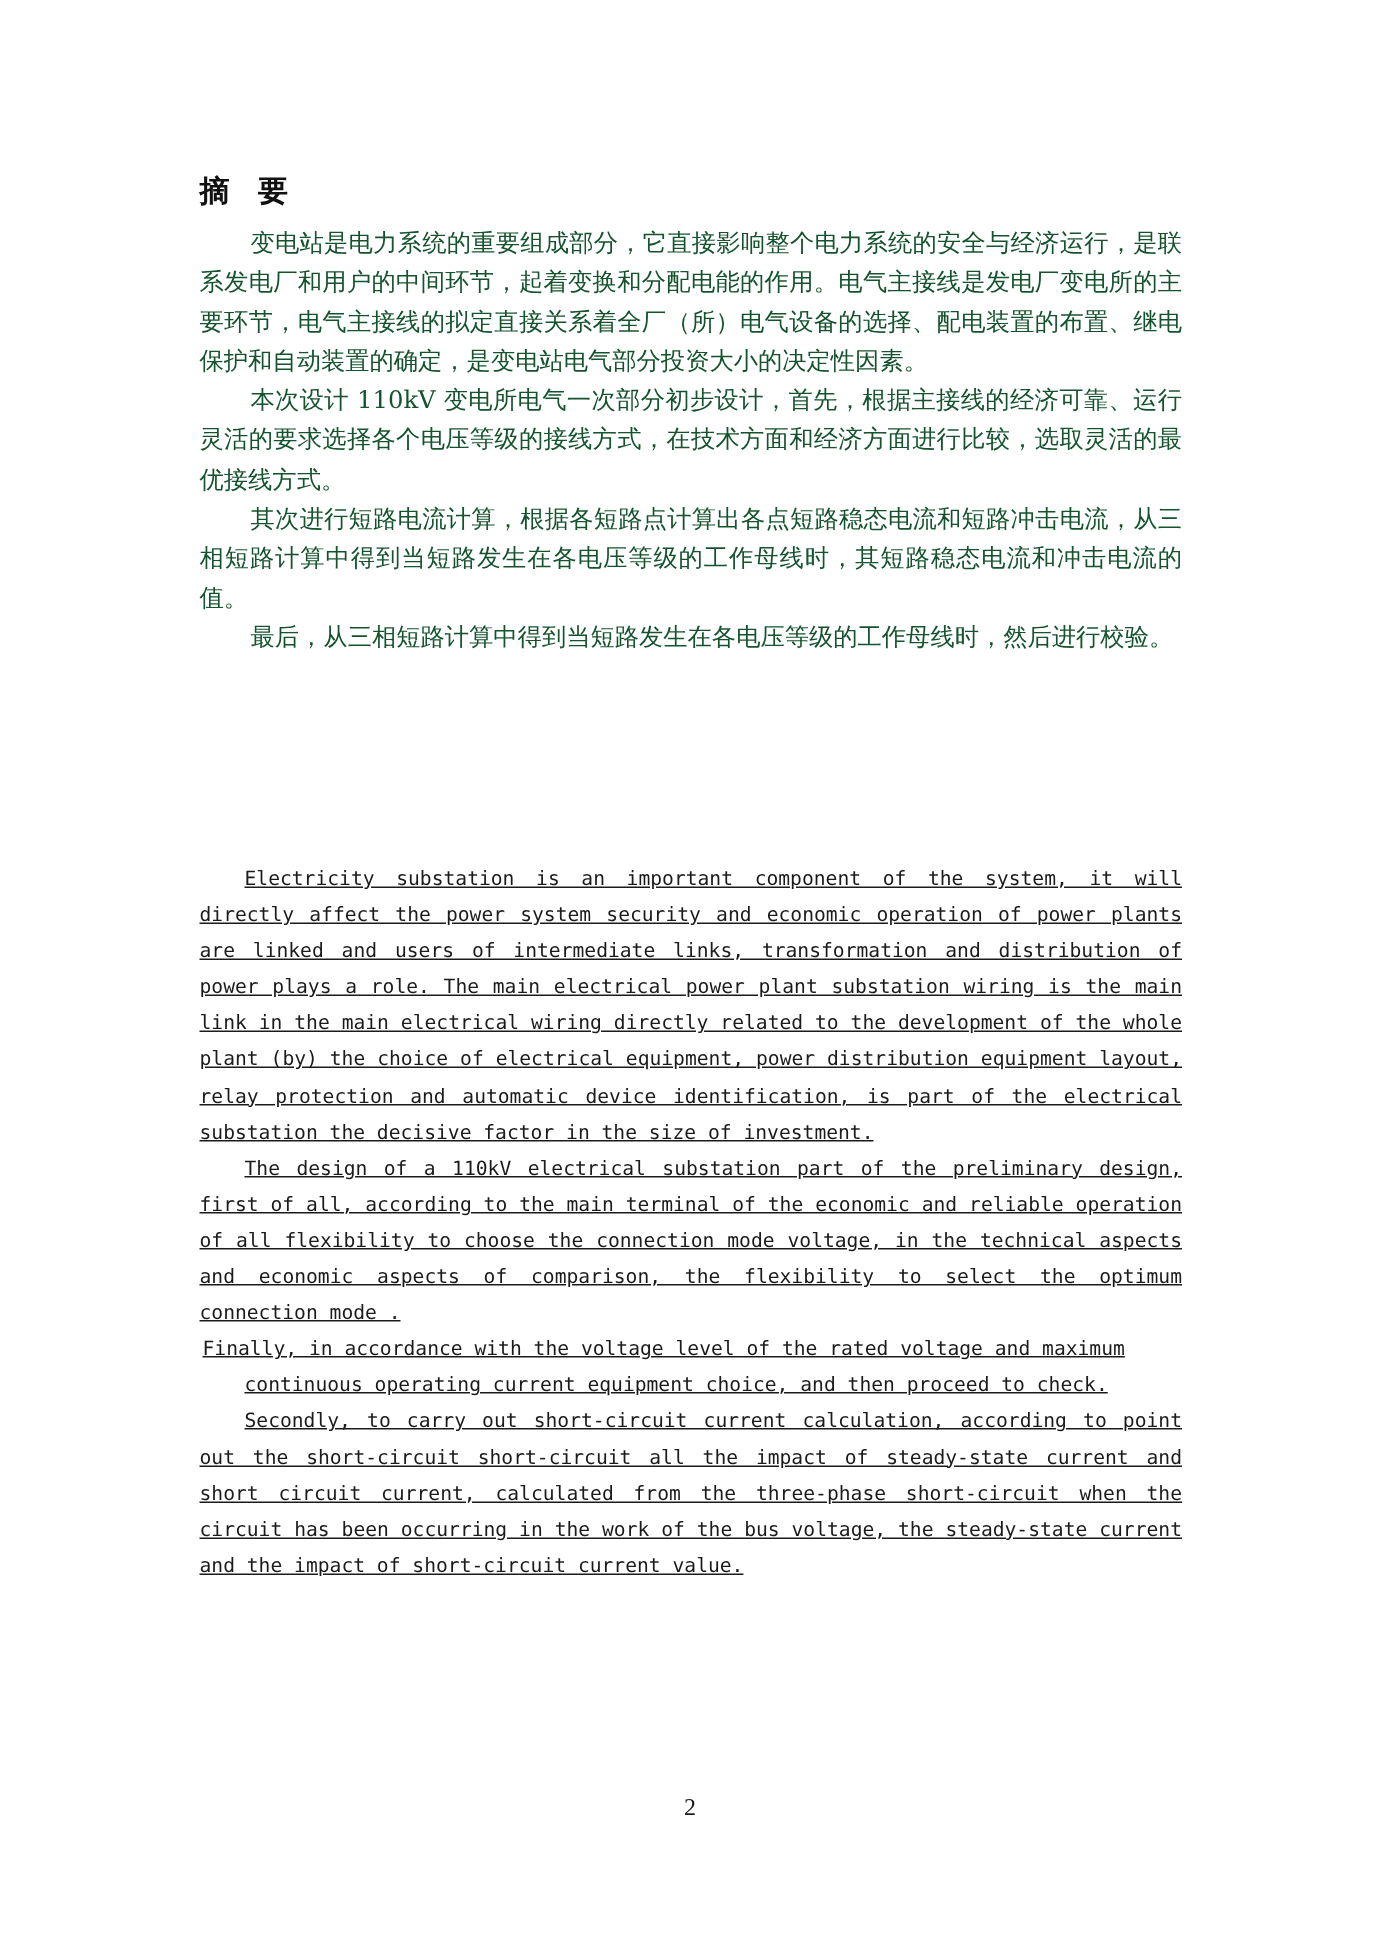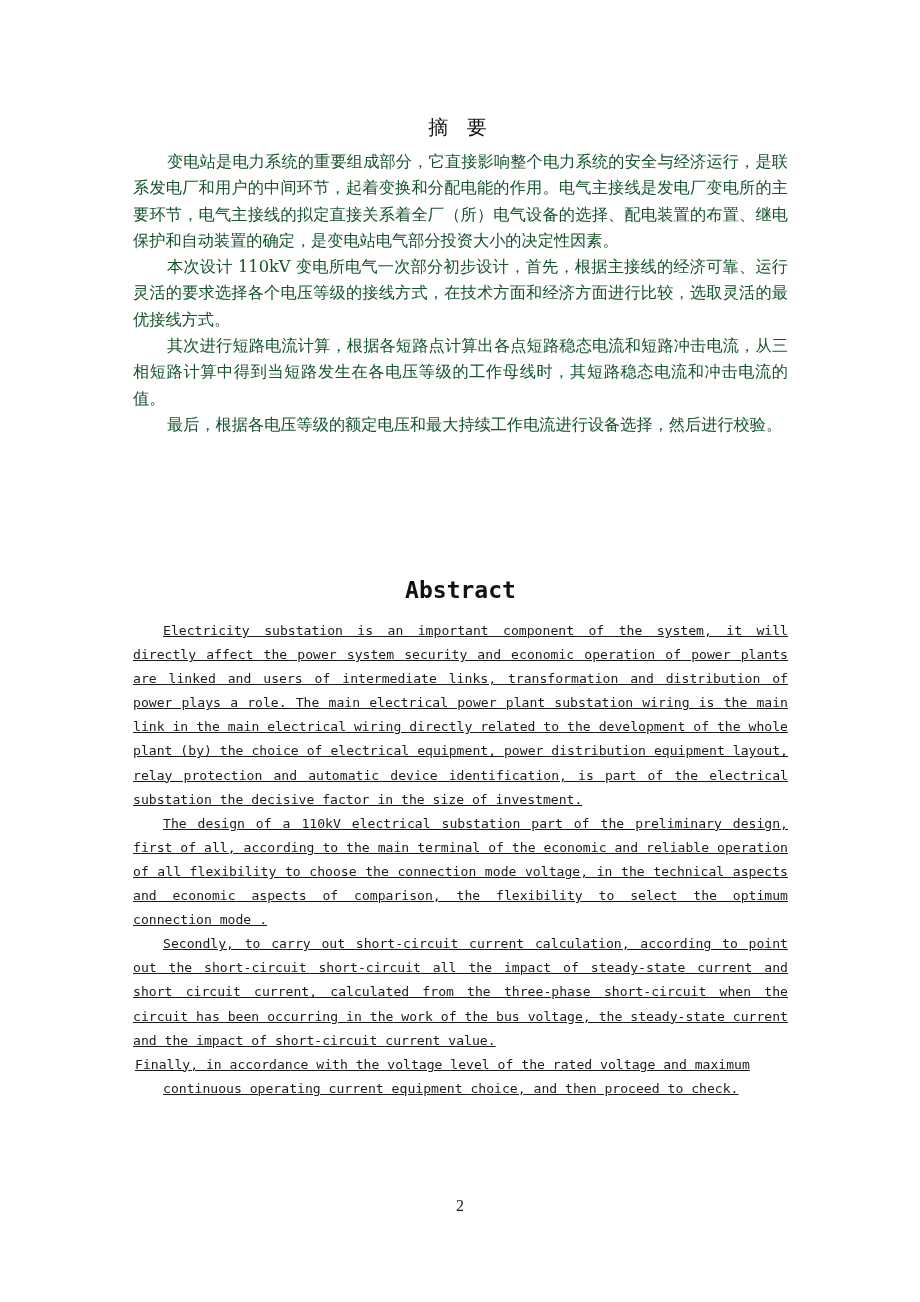--- a/index.html
+++ b/index.html
@@ -26,23 +26,22 @@
   }
 
   
   .cn-section {
     position: absolute;
     left: 133px;
     top: 112px;
     width: 655px;
   }
   .cn-heading {
-    text-align: center;
     font-family: "DejaVu Serif", "Liberation Serif", serif;
-    font-weight: normal;
+    font-weight: bold;
     font-size: 20px;
     letter-spacing: 6px;
     line-height: 30px;
     margin: 0 0 7px 0;
     color: #111111;
   }
   .cn-p {
     font-family: "DejaVu Serif", "Liberation Serif", serif;
     font-size: 16.2px;
     line-height: 26.3px;
@@ -104,29 +103,28 @@
 </head>
 <body>
 
 <div class="page">
 
   <section class="cn-section">
     <h1 class="cn-heading">摘 要</h1>
     <p class="cn-p">变电站是电力系统的重要组成部分，它直接影响整个电力系统的安全与经济运行，是联系发电厂和用户的中间环节，起着变换和分配电能的作用。电气主接线是发电厂变电所的主要环节，电气主接线的拟定直接关系着全厂（所）电气设备的选择、配电装置的布置、继电保护和自动装置的确定，是变电站电气部分投资大小的决定性因素。</p>
     <p class="cn-p">本次设计 110kV 变电所电气一次部分初步设计，首先，根据主接线的经济可靠、运行灵活的要求选择各个电压等级的接线方式，在技术方面和经济方面进行比较，选取灵活的最优接线方式。</p>
     <p class="cn-p">其次进行短路电流计算，根据各短路点计算出各点短路稳态电流和短路冲击电流，从三相短路计算中得到当短路发生在各电压等级的工作母线时，其短路稳态电流和冲击电流的值。</p>
-    <p class="cn-p">最后，根据各电压等级的额定电压和最大持续工作电流进行设备选择，然后进行校验。</p>
+    <p class="cn-p">最后，从三相短路计算中得到当短路发生在各电压等级的工作母线时，然后进行校验。</p>
   </section>
 
   <section class="en-section">
-    <h1 class="en-heading">Abstract</h1>
     <p class="en-p">Electricity substation is an important component of the system, it will directly affect the power system security and economic operation of power plants are linked and users of intermediate links, transformation and distribution of power plays a role. The main electrical power plant substation wiring is the main link in the main electrical wiring directly related to the development of the whole plant (by) the choice of electrical equipment, power distribution equipment layout, relay protection and automatic device identification, is part of the electrical substation the decisive factor in the size of investment.</p>
     <p class="en-p">The design of a 110kV electrical substation part of the preliminary design, first of all, according to the main terminal of the economic and reliable operation of all flexibility to choose the connection mode voltage, in the technical aspects and economic aspects of comparison, the flexibility to select the optimum connection mode .</p>
-    <p class="en-p">Secondly, to carry out short-circuit current calculation, according to point out the short-circuit short-circuit all the impact of steady-state current and short circuit current, calculated from the three-phase short-circuit when the circuit has been occurring in the work of the bus voltage, the steady-state current and the impact of short-circuit current value.</p>
     <p class="en-p last">
       <span>Finally, in accordance with the voltage level of the rated voltage and maximum</span>
       <span class="cont-line">continuous operating current equipment choice, and then proceed to check.</span>
     </p>
+    <p class="en-p">Secondly, to carry out short-circuit current calculation, according to point out the short-circuit short-circuit all the impact of steady-state current and short circuit current, calculated from the three-phase short-circuit when the circuit has been occurring in the work of the bus voltage, the steady-state current and the impact of short-circuit current value.</p>
   </section>
 
   <div class="page-number">2</div>
 
 </div>
 
 </body></html>

